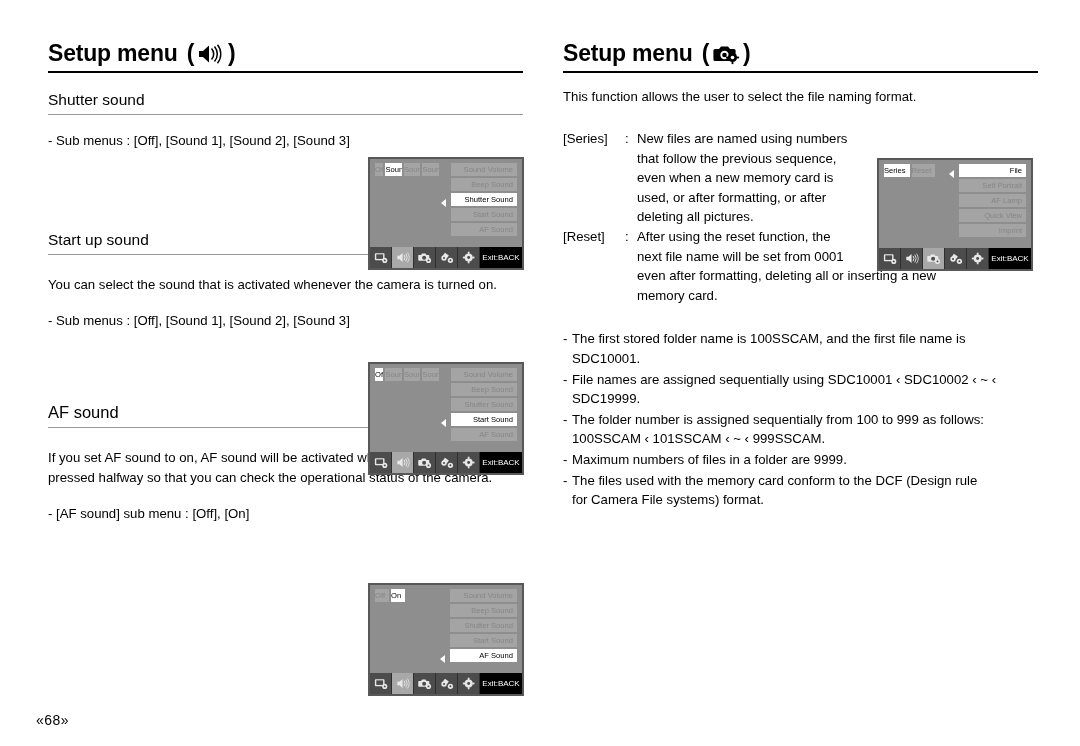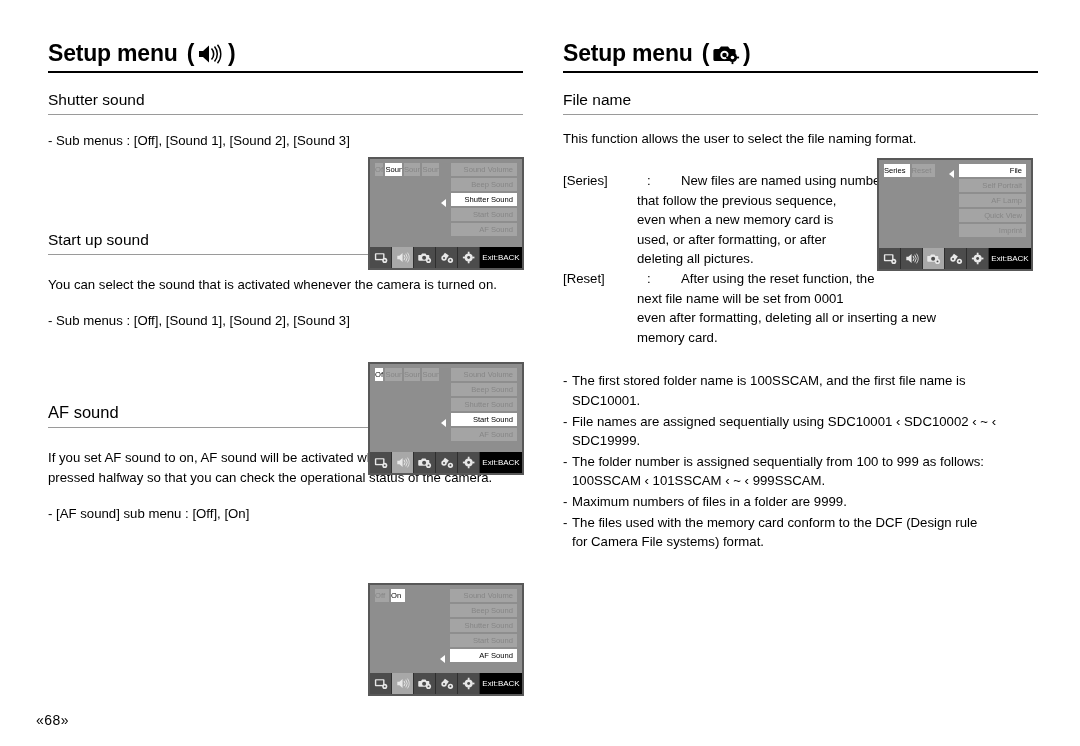--- a/index.html
+++ b/index.html
@@ -145,21 +145,21 @@
 
   
   .lcd-abs { position: absolute; }
 
   
   .deflist {
     font-size: 13.2px;
     line-height: 19.6px;
     margin-top: 22px;
   }
-  .deflist .row { display: flex; gap: 22px; }
+  .deflist .row { display: flex; }
   .deflist .term { width: 62px; flex: 0 0 62px; }
   .deflist .sep  { width: 12px; flex: 0 0 12px; }
   .deflist .desc { flex: 1; }
   .deflist .cont { margin-left: 74px; }
 
   .bullets {
     font-size: 13.2px;
     line-height: 19.6px;
     margin-top: 24px;
   }
@@ -227,21 +227,20 @@
               <rect x="-6.6" y="-0.9" width="2.6" height="1.8"></rect>
               <rect x="4" y="-0.9" width="2.6" height="1.8"></rect>
               <rect x="-5.6" y="-5.6" width="2.4" height="1.8" transform="rotate(45)"></rect>
             </g>
           </g>
         </svg>
       </span>
       <span class="paren">)</span>
     </div>
 
-    <div class="sec-title">File name</div>
     <div class="body-text">This function allows the user to select the file naming format.</div>
 
     <div class="deflist">
       <div class="row">
         <span class="term">[Series]</span>
         <span class="sep">:</span>
         <span class="desc">New files are named using numbers</span>
       </div>
       <div class="cont">that follow the previous sequence,</div>
       <div class="cont">even when a new memory card is</div>

